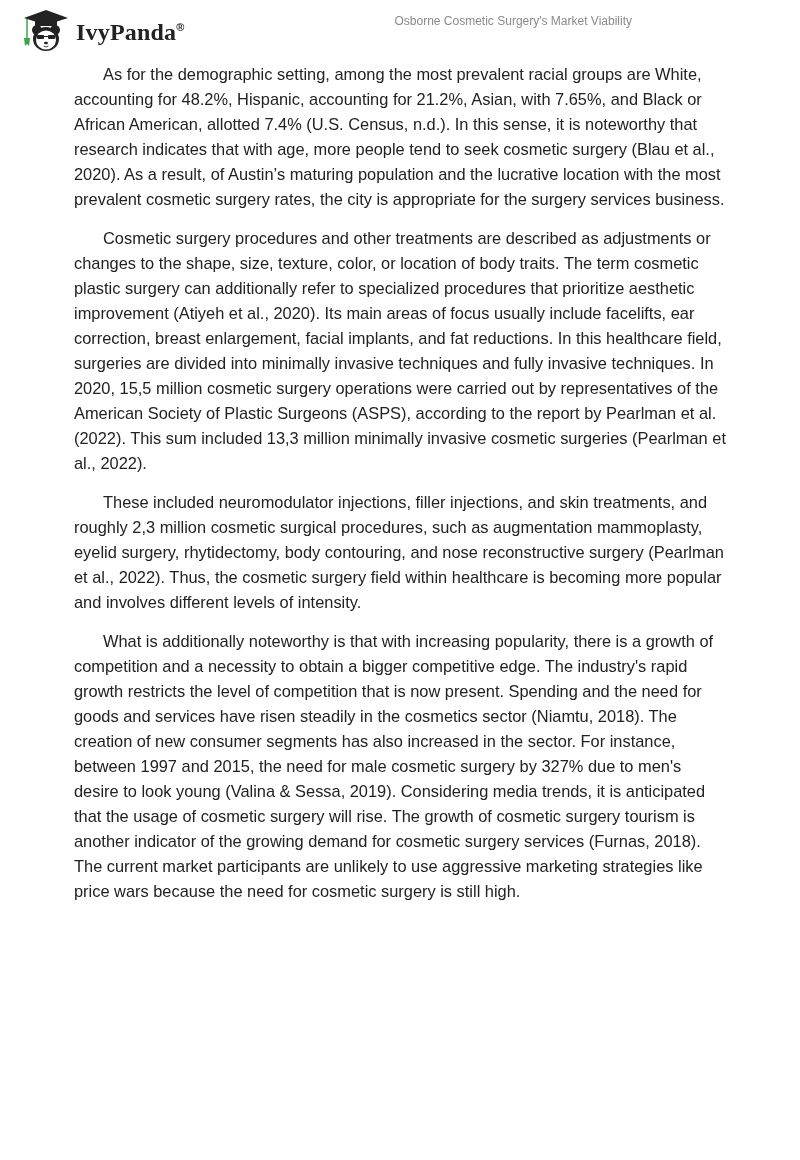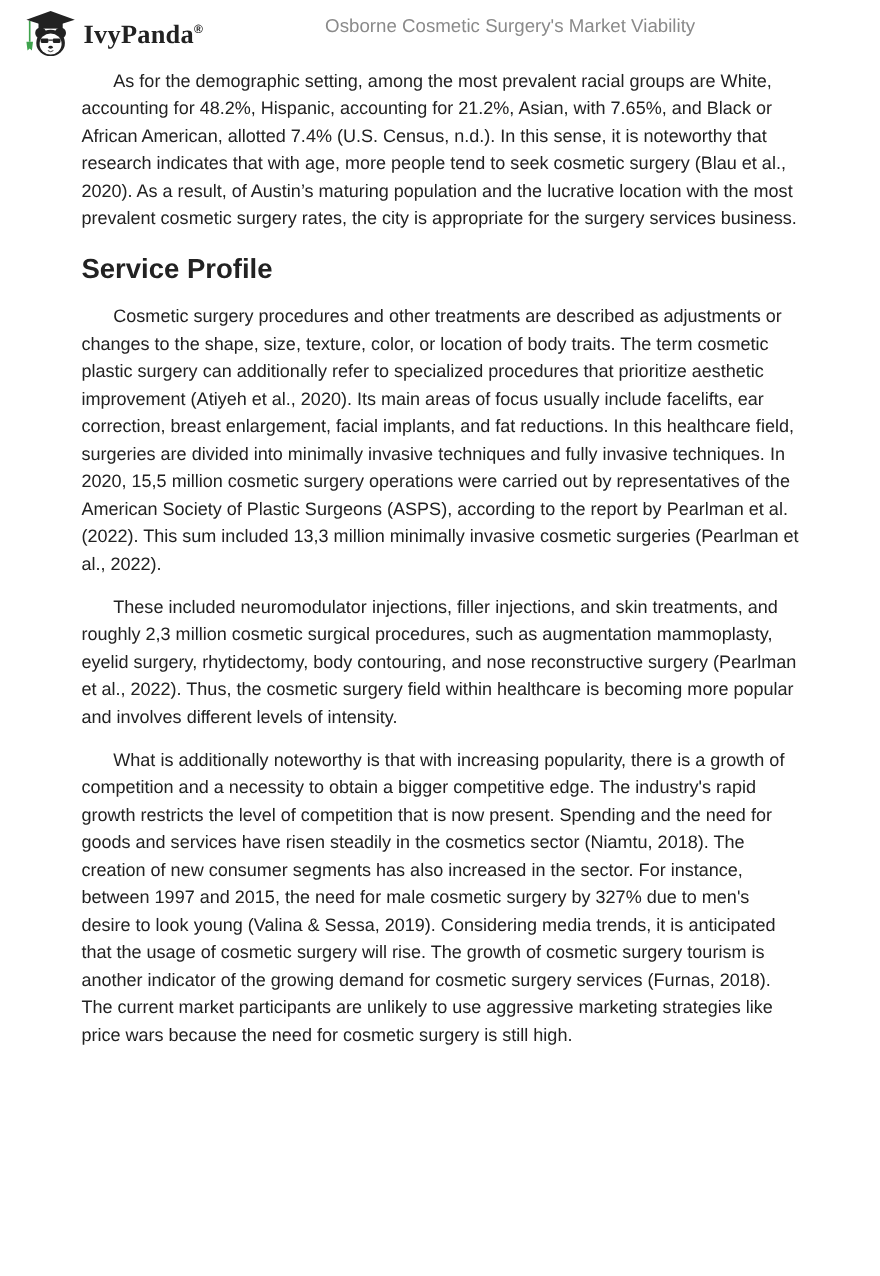--- a/index.html
+++ b/index.html
@@ -9,21 +9,21 @@
     }
     .header { position: absolute; left: 0; top: 0; width: 664px; height: 56px; }
     .logo { position: absolute; left: 18px; top: 8px; display: flex; align-items: center; }
     .logo-mark { width: 52px; height: 44px; }
     .logo-text {
       font-family: "Liberation Serif", serif; font-weight: bold; font-size: 24px;
       color: #222222; margin-left: 6px; margin-top: 4px; letter-spacing: 0.2px;
     }
     .logo-reg { font-size: 11px; vertical-align: super; font-family: "Liberation Sans", sans-serif; }
     .doc-title {
-      position: absolute; right: 32px; top: 14px; font-size: 17px; color: #8a8a8a;
+      position: absolute; right: 32px; top: 14px; font-size: 12px; color: #8a8a8a;
     }
     .content { position: absolute; left: 74px; top: 62px; width: 656px; }
     p {
       margin: 0 0 14px 0; font-size: 16.4px; line-height: 25px; color: #222222;
       text-indent: 29px;
     }
     p.noindent { text-indent: 0; }
     h2 {
       font-size: 25px; font-weight: bold; margin: 18px 0 16px 0; color: #222222;
       line-height: 30px;
@@ -59,19 +59,18 @@
       <ellipse cx="28" cy="35" rx="2" ry="1.3" fill="#222"></ellipse>
       <path d="M25.5,38 Q28,40 30.5,38" stroke="#222" stroke-width="0.8" fill="none"></path>
     </svg>
     <span class="logo-text"><span>IvyPanda</span><span class="logo-reg">®</span></span>
   </div>
   <div class="doc-title">Osborne Cosmetic Surgery's Market Viability</div>
 </div>
 
 <div class="content">
   <p>As for the demographic setting, among the most prevalent racial groups are White, accounting for 48.2%, Hispanic, accounting for 21.2%, Asian, with 7.65%, and Black or African American, allotted 7.4% (U.S. Census, n.d.). In this sense, it is noteworthy that research indicates that with age, more people tend to seek cosmetic surgery (Blau et al., 2020). As a result, of Austin’s maturing population and the lucrative location with the most prevalent cosmetic surgery rates, the city is appropriate for the surgery services business.</p>
-  <h2>Service Profile</h2>
   <p>Cosmetic surgery procedures and other treatments are described as adjustments or changes to the shape, size, texture, color, or location of body traits. The term cosmetic plastic surgery can additionally refer to specialized procedures that prioritize aesthetic improvement (Atiyeh et al., 2020). Its main areas of focus usually include facelifts, ear correction, breast enlargement, facial implants, and fat reductions. In this healthcare field, surgeries are divided into minimally invasive techniques and fully invasive techniques. In 2020, 15,5 million cosmetic surgery operations were carried out by representatives of the American Society of Plastic Surgeons (ASPS), according to the report by Pearlman et al. (2022). This sum included 13,3 million minimally invasive cosmetic surgeries (Pearlman et al., 2022).</p>
   <p>These included neuromodulator injections, filler injections, and skin treatments, and roughly 2,3 million cosmetic surgical procedures, such as augmentation mammoplasty, eyelid surgery, rhytidectomy, body contouring, and nose reconstructive surgery (Pearlman et al., 2022). Thus, the cosmetic surgery field within healthcare is becoming more popular and involves different levels of intensity.</p>
   <p>What is additionally noteworthy is that with increasing popularity, there is a growth of competition and a necessity to obtain a bigger competitive edge. The industry's rapid growth restricts the level of competition that is now present. Spending and the need for goods and services have risen steadily in the cosmetics sector (Niamtu, 2018). The creation of new consumer segments has also increased in the sector. For instance, between 1997 and 2015, the need for male cosmetic surgery by 327% due to men's desire to look young (Valina &amp; Sessa, 2019). Considering media trends, it is anticipated that the usage of cosmetic surgery will rise. The growth of cosmetic surgery tourism is another indicator of the growing demand for cosmetic surgery services (Furnas, 2018). The current market participants are unlikely to use aggressive marketing strategies like price wars because the need for cosmetic surgery is still high.</p>
 </div>
 
 <a class="footer-url">https://ivypanda.com/essays/osborne-cosmetic-surgerys-market-viability/</a>
 
 </body></html>

